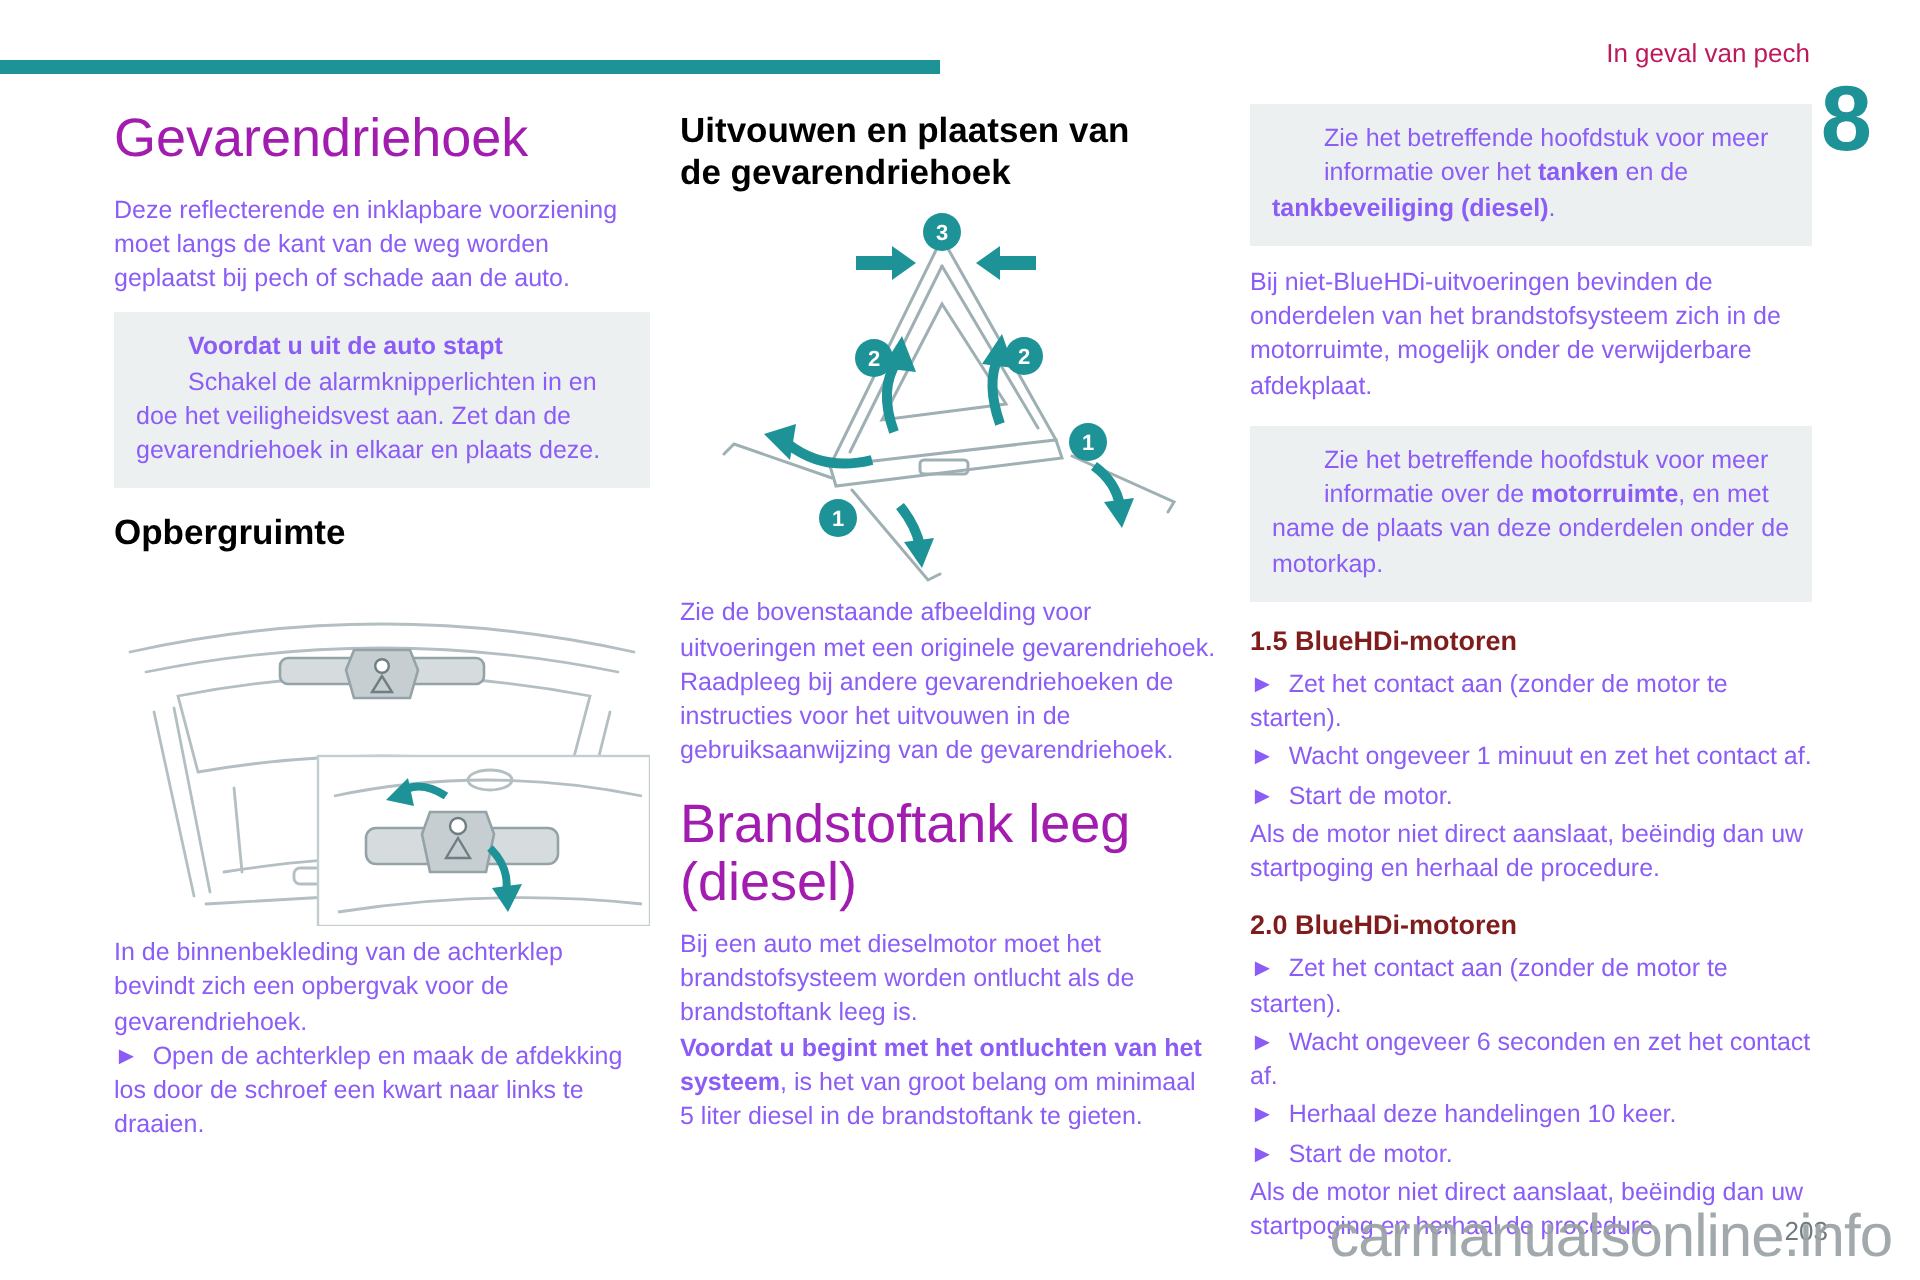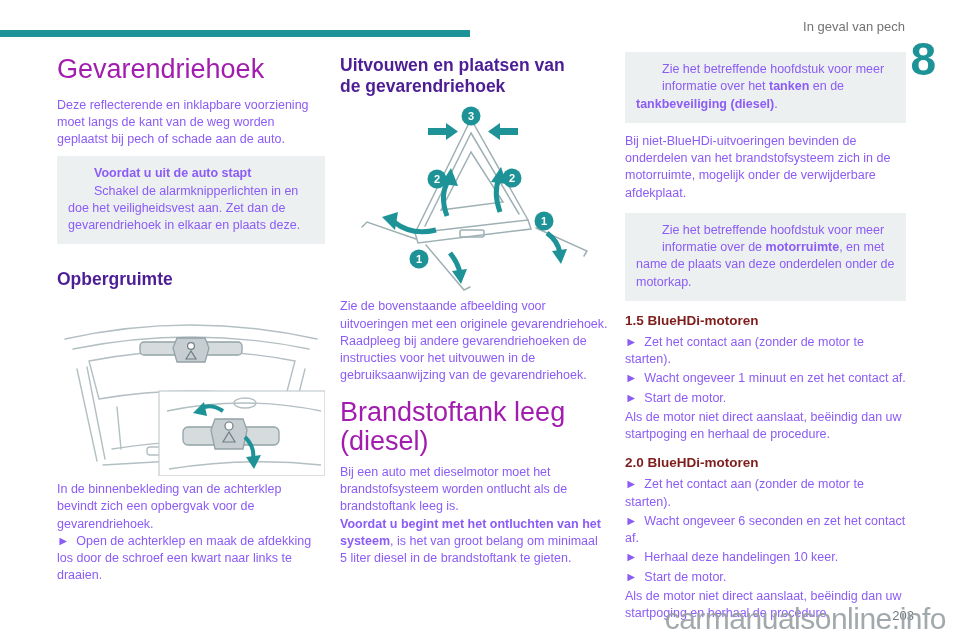--- a/index.html
+++ b/index.html
@@ -1,30 +1,30 @@
 <!DOCTYPE html>
 <html><head>
 <meta charset="utf-8">
 <style>
   html,body{margin:0;padding:0;background:#fff;}
   .page{position:relative;width:960px;height:640px;background:#ffffff;
         font-family:"Liberation Sans", sans-serif;color:#222;overflow:hidden;}
 
   .topbar{position:absolute;left:0;top:30px;width:470px;height:7px;background:#1E9397;}
-  .running-head{position:absolute;top:19px;right:55px;font-size:13px;color:#737373;}
+  .running-head{position:absolute;top:19px;right:55px;font-size:13px;color:#be185d;}
   .chapter-num{position:absolute;top:36px;right:24px;font-size:46px;font-weight:bold;
                color:#1E9397;line-height:1;}
 
   .col{position:absolute;}
   .col-left{left:57px;top:55px;width:268px;}
   .col-mid{left:340px;top:55px;width:268px;}
   .col-right{left:625px;top:52px;width:281px;}
 
   h1{font-size:27px;font-weight:400;color:#a21caf;margin:0 0 12px 0;line-height:1.1;}
-  h2{font-size:17.5px;font-weight:bold;color:#4c1d95;margin:0;line-height:1.18;}
+  h2{font-size:17.5px;font-weight:bold;color:#000000;margin:0;line-height:1.18;}
   h3{font-size:13.5px;font-weight:bold;color:#7f1d1d;margin:12px 0 6px 0;}
   p{font-size:12.5px;line-height:1.38;margin:0;color:#8b5cf6;}
   p.line{margin:0 0 2px 0;}
   b{font-weight:bold;}
 
   .box{background:#EDF0F1;padding:9px 10px 10px 11px;overflow:hidden;}
   .box p{font-size:12.5px;line-height:1.38;}
 
   .icon-warning{float:left;width:12px;height:30px;margin:2px 12px 0 2px;}
   .icon-warning .stem{width:7px;height:17px;background:#E8274B;border-radius:3px;
@@ -57,21 +57,21 @@
     <p>Deze reflecterende en inklapbare voorziening moet langs de kant van de weg worden geplaatst bij pech of schade aan de auto.</p>
 
     <div class="box" style="margin-top:8px;">
       <span class="icon-warning">
         <span class="stem"></span><span class="dot"></span>
       </span>
       <p><b>Voordat u uit de auto stapt</b><br>
       <span>Schakel de alarmknipperlichten in en doe het veiligheidsvest aan. Zet dan de gevarendriehoek in elkaar en plaats deze.</span></p>
     </div>
 
-    <h2 style="margin-top:25px;">Opbergruimte</h2>
+    <h2 style="margin-top:12px;">Opbergruimte</h2>
 
     <svg class="illu" width="268" height="177" viewBox="0 0 268 177" style="margin-top:9px;">
       <g fill="none" stroke="#B3BFC2" stroke-width="1.4" stroke-linecap="round">
         <path d="M8,40 Q134,12 260,40"></path>
         <path d="M16,50 Q134,26 252,50"></path>
         <path d="M32,62 Q134,42 238,62 L228,100 Q134,84 42,100 Z"></path>
         <path d="M20,70 L40,162"></path>
         <path d="M30,68 L48,160"></path>
         <path d="M248,70 L236,118"></path>
         <path d="M55,150 Q120,140 160,144"></path>

